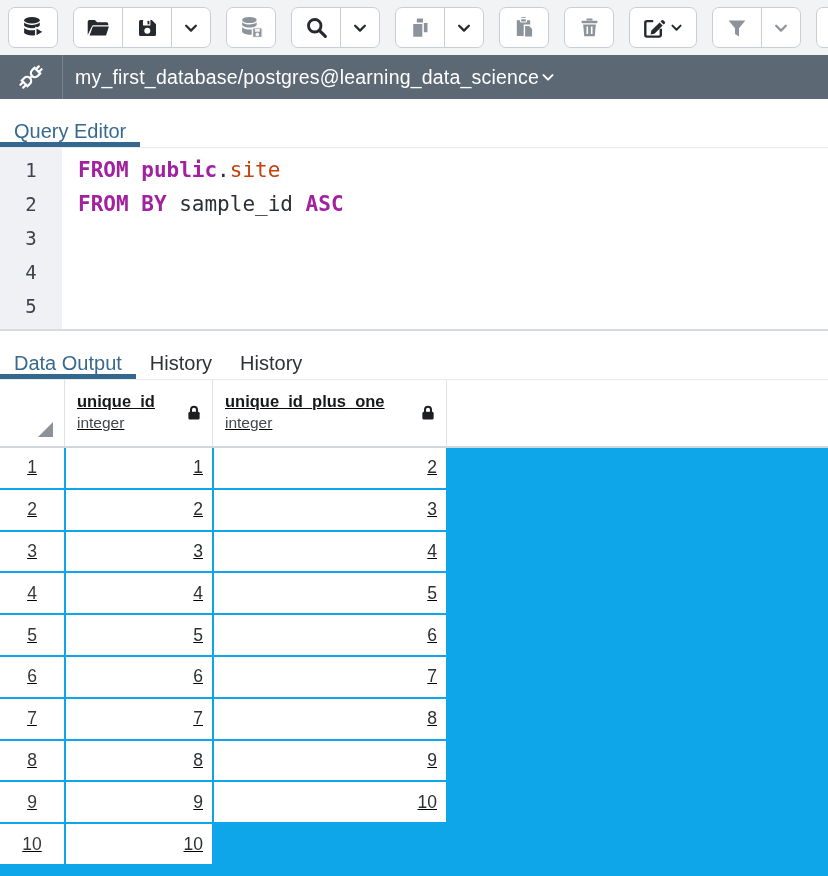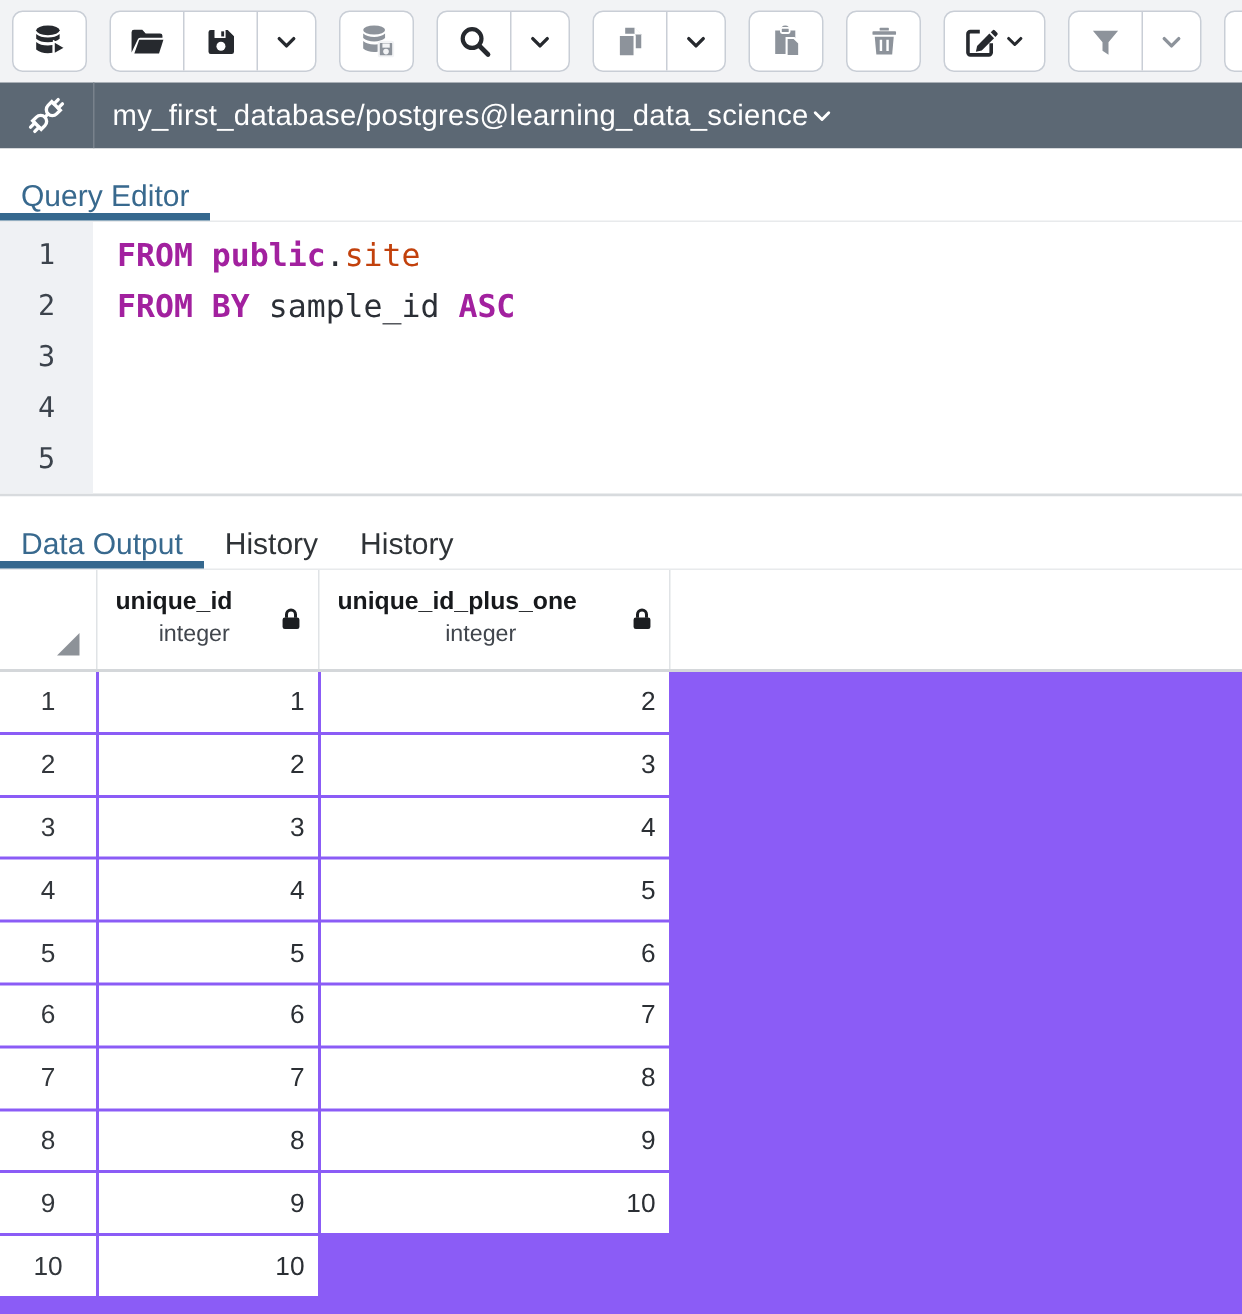--- a/index.html
+++ b/index.html
@@ -41,29 +41,29 @@
           font-family:"DejaVu Sans Mono", monospace;}
   .gutter{width:62px;flex:0 0 62px;background:#eff1f4;padding-top:5px;
           font-size:19px;line-height:34px;color:#3c434c;text-align:center;}
   .code{padding:5px 0 0 16px;font-size:21px;line-height:34px;color:#2b2f36;cursor:text;flex:1;}
   .code .ln{white-space:pre;height:34px;}
   .tok-kw{color:#a2219f;font-weight:bold;}
   .tok-num{color:#a5703f;font-weight:bold;}
   .tok-name{color:#c2410c;}
 
   
-  .grid{flex:1;background:#8b5cf6;display:flex;flex-direction:column;overflow:hidden;}
+  .grid{flex:1;background:#0ea5e9;display:flex;flex-direction:column;overflow:hidden;text-decoration:underline;}
   .ghead{height:68px;flex:0 0 68px;background:#fff;border-bottom:2px solid #d4d7da;
          box-sizing:border-box;display:flex;}
   .gh-cell{border-right:1px solid #e0e3e6;box-sizing:border-box;position:relative;
            padding:10px 30px 0 12px;}
   .gh-corner{width:65px;flex:0 0 65px;padding:0;}
   .gh-fill{flex:1;border-right:none;}
   .gh-name{font-size:16.5px;font-weight:bold;color:#17191c;line-height:22px;}
-  .gh-type{font-size:15.5px;color:#41464d;line-height:21px;text-align:center;}
+  .gh-type{font-size:15.5px;color:#41464d;line-height:21px;}
   .gh-lock{position:absolute;right:9px;top:50%;margin-top:-9px;color:#1c1e21;}
   .gh-tri{position:absolute;right:11px;bottom:9px;width:0;height:0;
           border-left:15px solid transparent;border-bottom:15px solid #8d9298;}
   .grows{flex:1;}
   .grow{display:flex;height:39.8px;margin-bottom:2px;font-size:17.5px;color:#2b2f34;}
   .gc{background:#fff;display:flex;align-items:center;box-sizing:border-box;margin-right:2px;cursor:cell;}
   .gc-num{width:64px;flex:0 0 64px;justify-content:center;color:#33373c;}
   .gc-val{justify-content:flex-end;padding-right:9px;}
 </style>
 </head>

